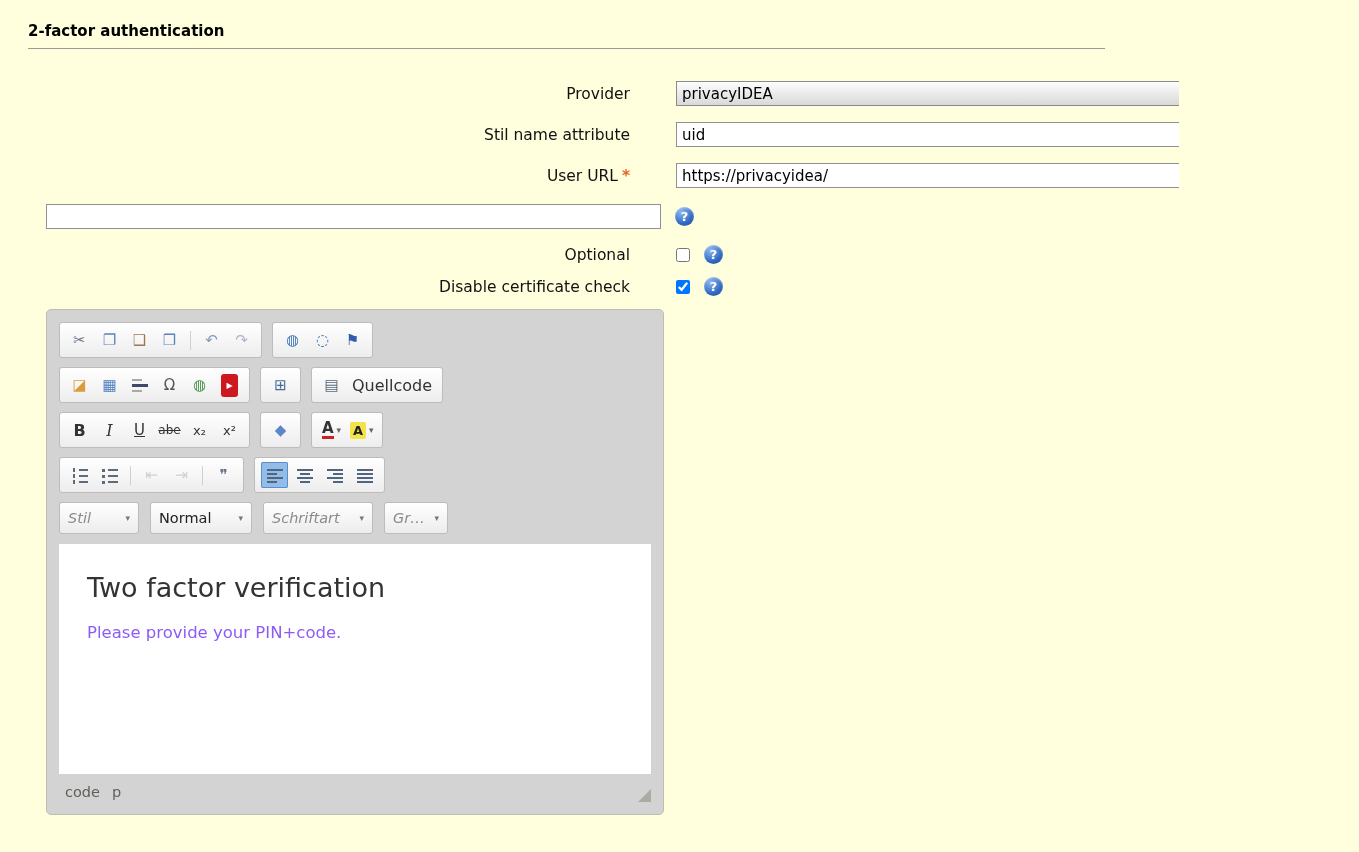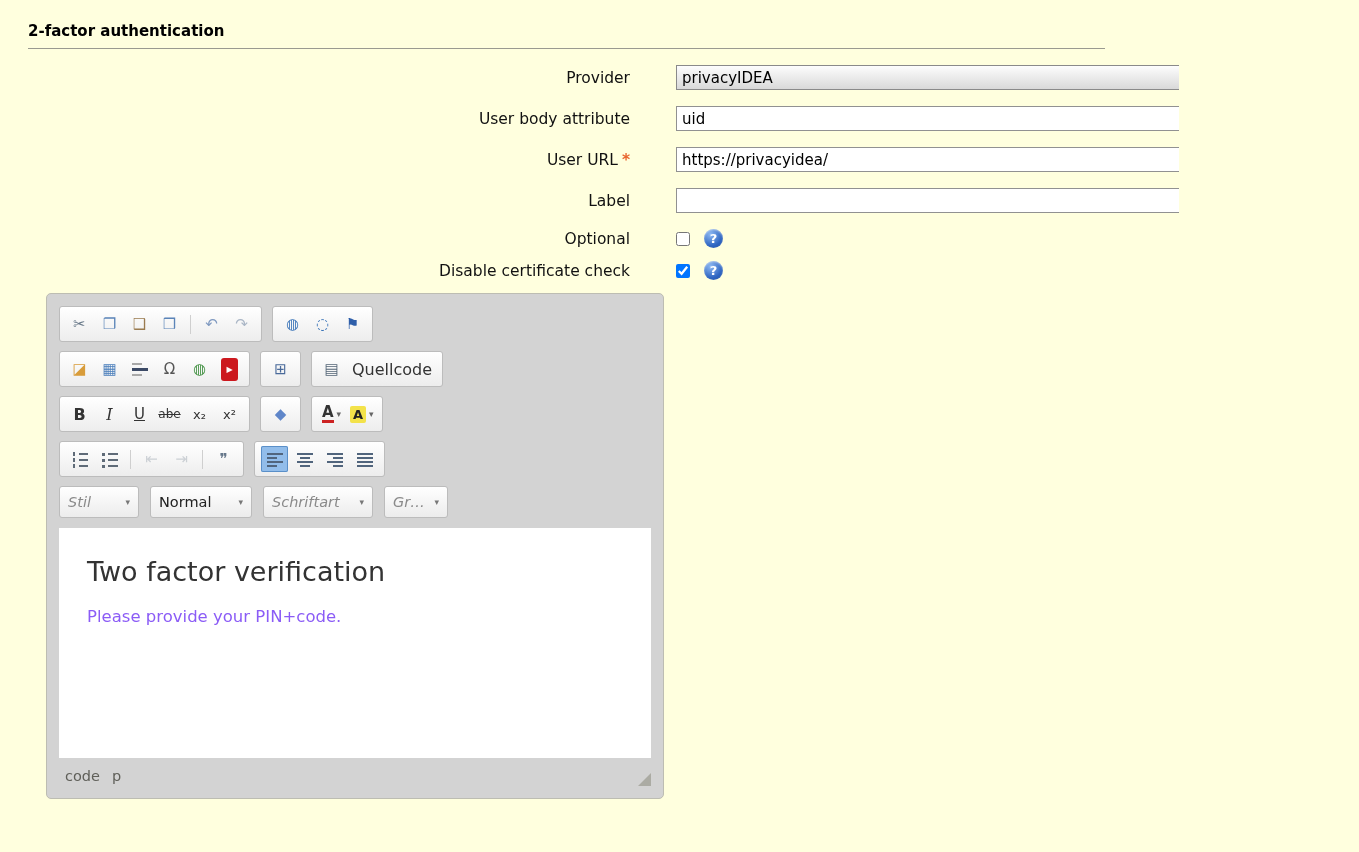--- a/index.html
+++ b/index.html
@@ -2,21 +2,21 @@
 <html><head>
 <meta charset="utf-8">
 <style>
   * { box-sizing: border-box; }
   body { margin:0; background:#FFFFDE; font-family:"DejaVu Sans", sans-serif; color:#000; }
   .page { width:1179px; height:852px; overflow:hidden; position:relative; }
 
   .header-title { padding:22px 0 0 28px; font-size:15px; font-weight:bold; }
   .rule { border:none; border-top:1px solid #9a9a90; margin:8px 74px 0 28px; }
 
-  .form { margin-top:16px; }
+  .form { margin-top:32px; }
   .row { display:flex; align-items:center; margin-bottom:16px; }
   .row.small { margin-bottom:13px; }
   .row.top { align-items:flex-start; }
   .label-cell { width:630px; text-align:right; font-size:15.5px; color:#111; flex:none; }
   .row.top .label-cell { padding-top:6px; }
   .field-cell { margin-left:46px; display:flex; align-items:center; }
   .required { color:#e8642d; margin-left:4px; font-weight:bold; }
 
   .text-input { width:615px; height:25px; border:1px solid #919191; background:#fff;
     font-size:15px; padding:0 5px; font-family:inherit; }
@@ -111,39 +111,38 @@
         <span class="select-wrap">
           <select class="provider">
             <option>privacyIDEA</option>
           </select>
         </span>
         <span class="help">?</span>
       </div>
     </div>
 
     <div class="row">
-      <div class="label-cell">User body attribute</div>
+      <div class="label-cell">Stil name attribute</div>
       <div class="field-cell">
         <input class="text-input" type="text" value="uid" style="">
         <span class="help">?</span>
       </div>
     </div>
 
     <div class="row">
       <div class="label-cell">
         <span>User URL</span><span class="required">*</span>
       </div>
       <div class="field-cell">
         <input class="text-input" type="text" value="https://privacyidea/" style="">
         <span class="help">?</span>
       </div>
     </div>
 
     <div class="row">
-      <div class="label-cell">Label</div>
       <div class="field-cell">
         <input class="text-input" type="text" value="" style="">
         <span class="help">?</span>
       </div>
     </div>
 
     <div class="row small">
       <div class="label-cell">Optional</div>
       <div class="field-cell">
         <input type="checkbox" style="">

